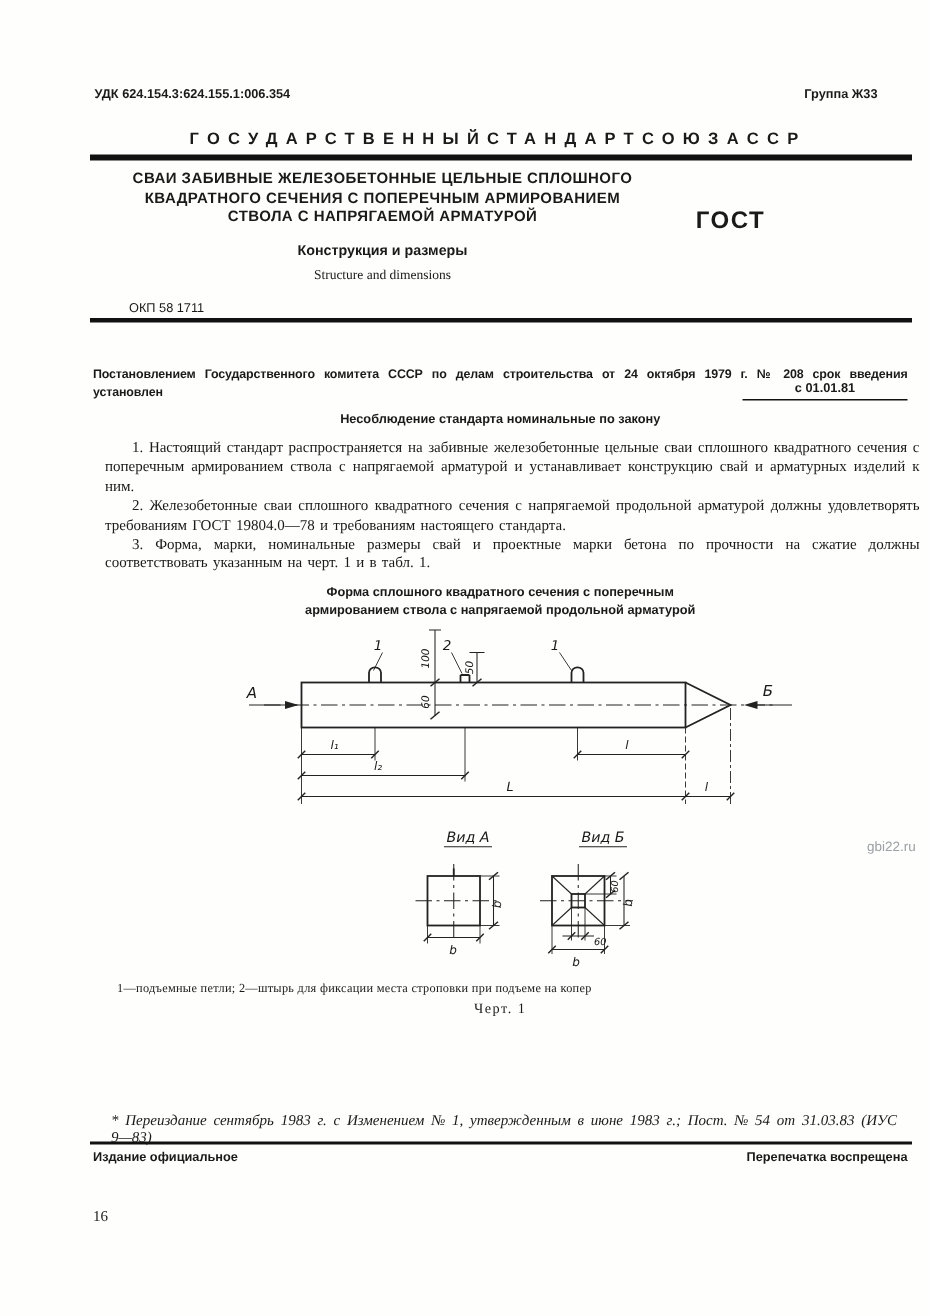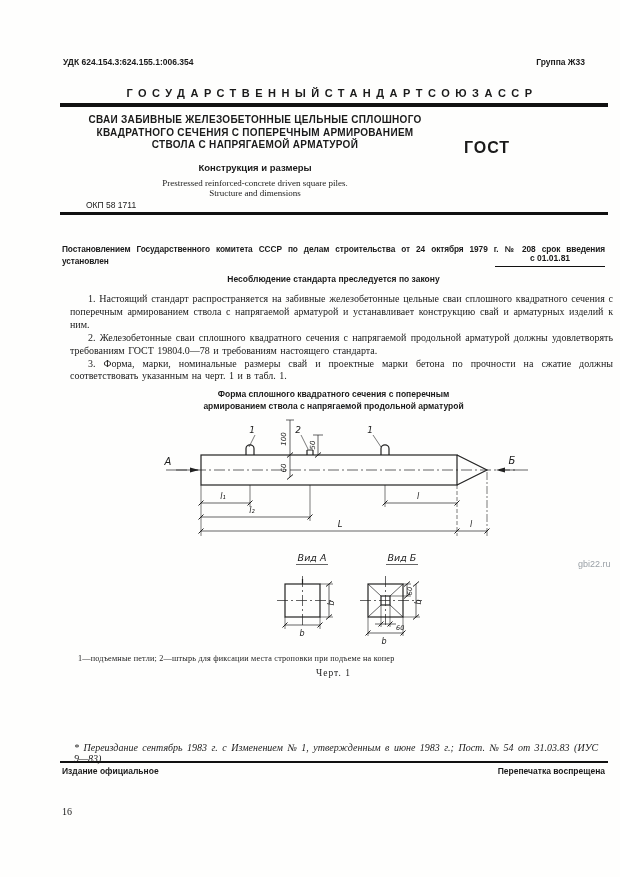--- a/index.html
+++ b/index.html
@@ -62,35 +62,34 @@
     <span>ССР</span>
   </div>
   <div class="abs rule rule-main"></div>
 
   <div class="abs title-block sans b">
     <div class="title-line">СВАИ ЗАБИВНЫЕ ЖЕЛЕЗОБЕТОННЫЕ ЦЕЛЬНЫЕ СПЛОШНОГО</div>
     <div class="title-line">КВАДРАТНОГО СЕЧЕНИЯ С ПОПЕРЕЧНЫМ АРМИРОВАНИЕМ</div>
     <div class="title-line">СТВОЛА С НАПРЯГАЕМОЙ АРМАТУРОЙ</div>
     <div class="subtitle">Конструкция и размеры</div>
     <div class="en-sub serif" style="font-weight:normal">
-      <div>Prestressed reinforced-concrete driven square piles.</div>
       <div>Structure and dimensions</div>
     </div>
   </div>
 
   <div class="abs gost-num sans b">
     <div class="g1">ГОСТ</div>
   </div>
 
   <div class="abs okp sans">ОКП 58 1711</div>
   <div class="abs rule rule-title"></div>
 
   <div class="abs decree sans b">Постановлением Государственного комитета СССР по делам строительства от 24 октября 1979 г. № 208 срок введения установлен</div>
   <div class="abs eff-date sans b">с 01.01.81</div>
-  <div class="abs law sans b">Несоблюдение стандарта преследуется по закону</div>
+  <div class="abs law sans b">Несоблюдение стандарта номинальные по закону</div>
 
   <div class="abs bodytext serif">
     <p>1. Настоящий стандарт распространяется на забивные железобетонные цельные сваи сплошного квадратного сечения с поперечным армированием ствола с напрягаемой арматурой и устанавливает конструкцию свай и арматурных изделий к ним.</p>
     <p>2. Железобетонные сваи сплошного квадратного сечения с напрягаемой продольной арматурой должны удовлетворять требованиям ГОСТ 19804.0—78 и требованиям настоящего стандарта.</p>
     <p>3. Форма, марки, номинальные размеры свай и проектные марки бетона по прочности на сжатие должны соответствовать указанным на черт. 1 и в табл. 1.</p>
   </div>
 
   <div class="abs figcap sans b">
     <div>Форма сплошного квадратного сечения с поперечным</div>
     <div>армированием ствола с напрягаемой продольной арматурой</div>

